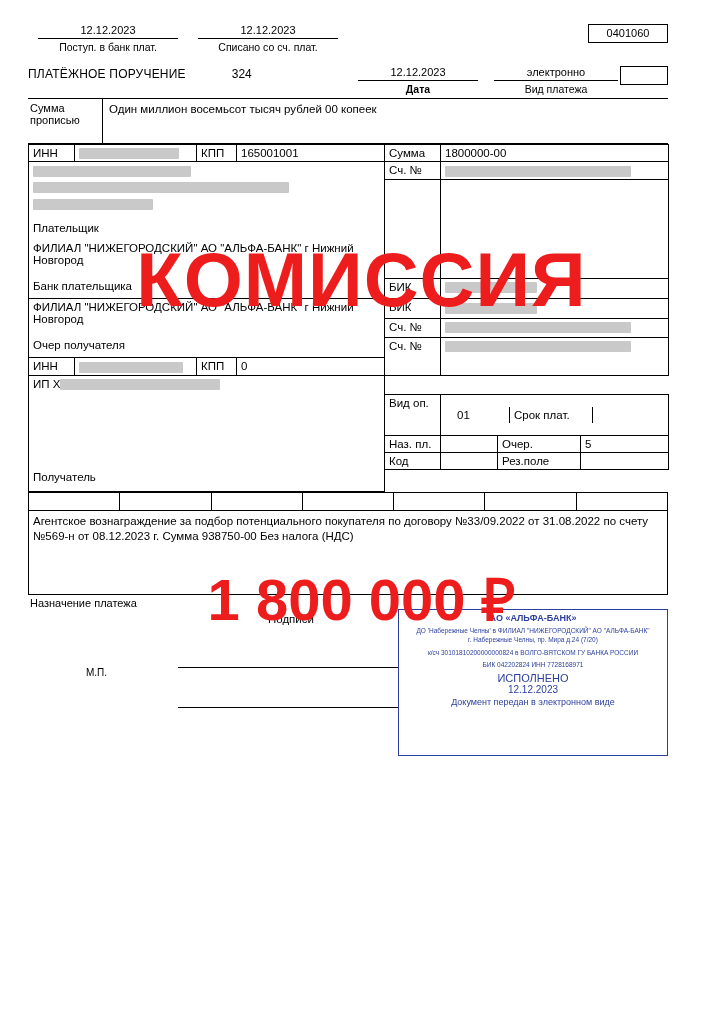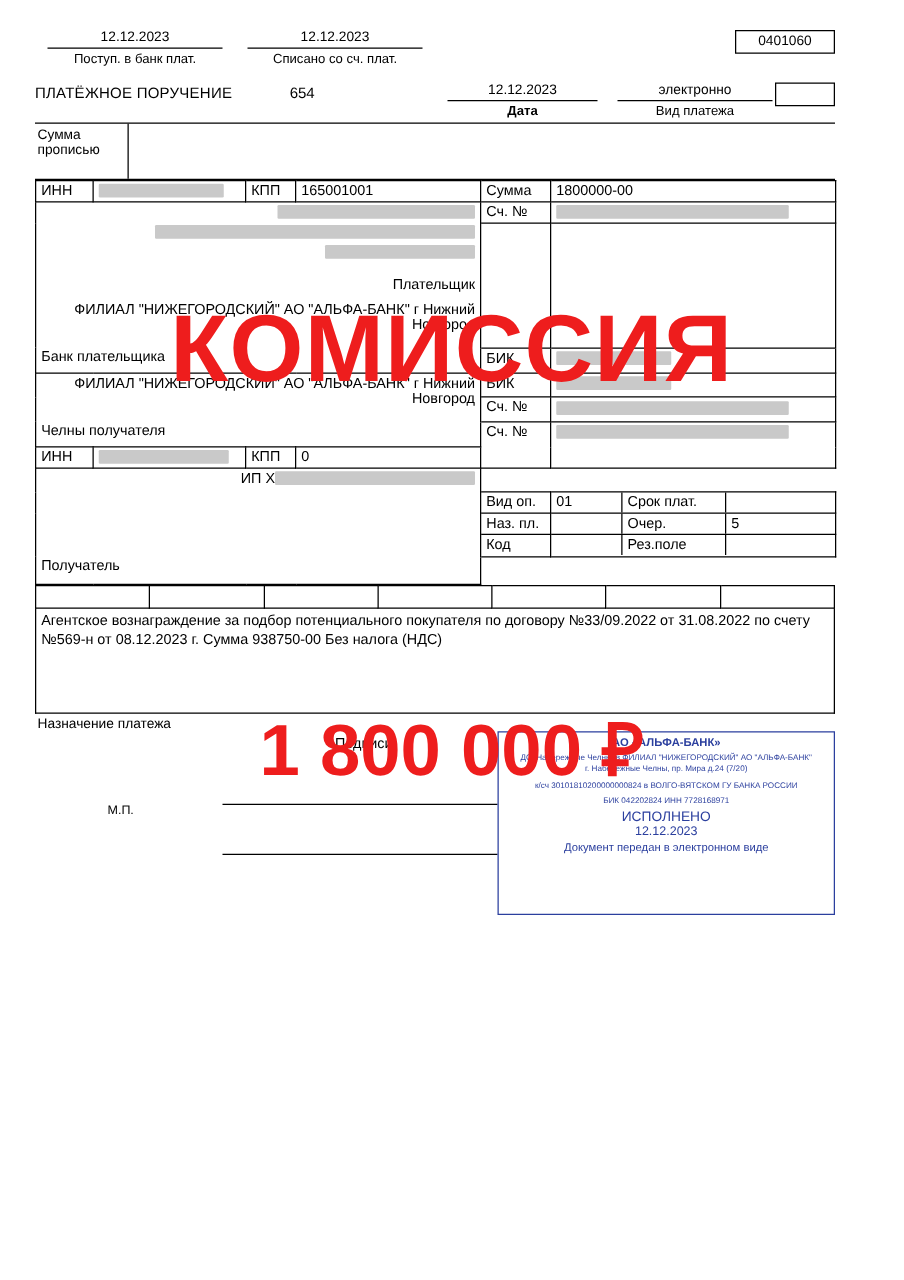--- a/index.html
+++ b/index.html
@@ -133,21 +133,21 @@
   .words-value {
     flex: 1;
     font-size: 11.5px;
     padding: 4px 0 0 6px;
   }
   
   .grid { width: 640px; border-collapse: collapse; table-layout: fixed; }
   .grid td { border: 1px solid #000; font-size: 11.5px; padding: 2px 4px; vertical-align: top; }
   .noborder { border: none !important; }
   .nb-top { border-top: none !important; }
-  .nb-bottom { border-bottom: none !important; text-align: right; }
+  .nb-bottom { border-bottom: none !important; }
   .cell-lbl { font-size: 11.5px; }
   .sect-label {
     font-size: 11px;
     padding: 1px 2px 2px 2px;
   }
   
   .purpose {
     border-left: 1px solid #000;
     border-right: 1px solid #000;
     border-bottom: 1px solid #000;
@@ -224,37 +224,38 @@
     </div>
     <div class="top-cell">
       <span class="val">12.12.2023</span>
       <span class="cap">Списано со сч. плат.</span>
     </div>
     <div class="form-code">0401060</div>
   </div>
 
   <div class="title-row">
     <div class="title">ПЛАТЁЖНОЕ ПОРУЧЕНИЕ</div>
-    <div class="doc-num">654</div>
+    <div class="doc-num">324</div>
     <div class="title-date">
       <span class="val">12.12.2023</span>
       <span class="cap">Дата</span>
     </div>
     <div class="pay-kind">
       <span class="val">электронно</span>
       <span class="cap">Вид платежа</span>
     </div>
     <div class="pay-kind-box"></div>
   </div>
 
   <div class="words-row">
     <div class="words-label">
       <div>Сумма</div>
       <div>прописью</div>
     </div>
+    <div class="words-value">Один миллион восемьсот тысяч рублей 00 копеек</div>
   </div>
 
   <table class="grid">
     <colgroup>
       <col style="width:46px">
         <col style="width:122px">
         <col style="width:40px">
         <col style="width:148px">
       <col style="width:56px">
         <col style="width:228px">
@@ -298,42 +299,42 @@
       <tr>
         <td colspan="4" rowspan="2" class="nb-bottom" style="height:34px">ФИЛИАЛ "НИЖЕГОРОДСКИЙ" АО "АЛЬФА-БАНК" г Нижний Новгород</td>
         <td class="cell-lbl">БИК</td>
         <td><span class="redacted" style="width:92px"></span></td>
       </tr>
       <tr>
         <td class="cell-lbl">Сч. №</td>
         <td><span class="redacted" style="width:186px"></span></td>
       </tr>
       <tr>
-        <td colspan="4" class="nb-top sect-label" style="height:16px">Челны получателя</td>
+        <td colspan="4" class="nb-top sect-label" style="height:16px">Очер получателя</td>
         <td rowspan="2" class="cell-lbl">Сч. №</td>
         <td rowspan="2"><span class="redacted" style="width:186px"></span></td>
       </tr>
 
       <tr>
         <td class="cell-lbl">ИНН</td>
         <td><span class="redacted" style="width:104px"></span></td>
         <td class="cell-lbl">КПП</td>
         <td>0</td>
       </tr>
 
       <tr>
         <td colspan="4" rowspan="4" class="nb-bottom" style="height:66px">
           <span>ИП Х</span><span class="redacted" style="width:160px"></span>
         </td>
         <td class="noborder" style="height:14px"></td>
         <td class="noborder"></td>
       </tr>
       <tr>
         <td class="cell-lbl">Вид оп.</td>
-        <td style="padding:0">
+        <td style="padding:12px">
           <table style="width:100%;border-collapse:collapse;table-layout:fixed">
             <tbody>
                 <tr>
               <td style="border:none;border-right:1px solid #000;width:48px;font-size:11.5px;padding:2px 4px">01</td>
               <td style="border:none;border-right:1px solid #000;width:74px;font-size:11.5px;padding:2px 4px">Срок плат.</td>
               <td style="border:none;font-size:11.5px;padding:2px 4px"></td>
             </tr>
           </tbody>
             </table>
         </td>

